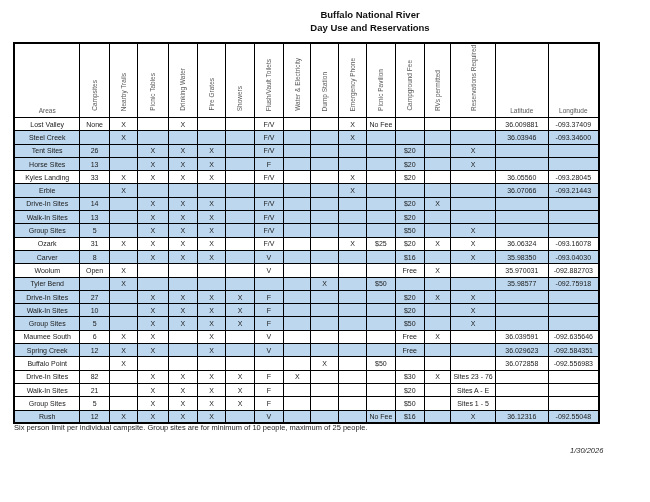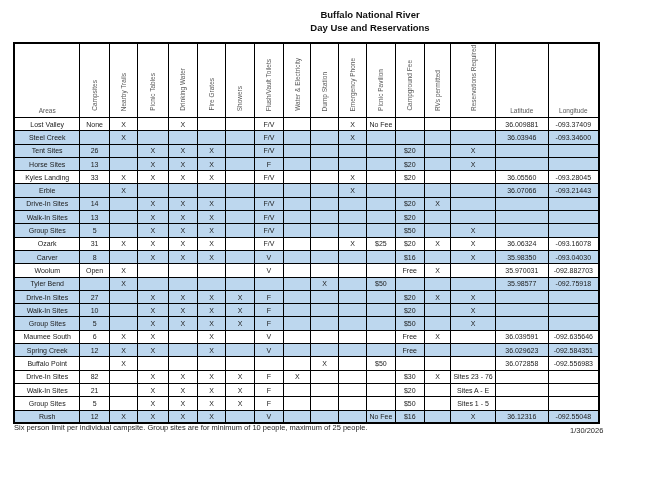--- a/index.html
+++ b/index.html
@@ -35,21 +35,21 @@
     font-size:7px;line-height:1;text-align:center;color:#1a1a1a;
     background:#fff;
   }
   #tbl tbody tr.shaded td{background:var(--shade,#bdd7ee);}
   td.area{text-align:left;padding-left:2px;}
   td.area.sub{text-align:center;padding-left:0;}
   td.num{text-align:right;padding-right:4px;}
   td.muted{color:var(--muted,#8496b0);}
   
   #footnotes{position:absolute;left:14px;top:421px;font-size:7.5px;line-height:14.5px;color:#262626;}
-  #datefield{position:absolute;left:570px;top:426px;font-size:7.5px;color:#262626;}
+  #datefield{position:absolute;left:570px;top:446px;font-size:7.5px;color:#262626;font-style:italic;}
 </style>
 </head>
 <body>
 
 <div id="page">
 
   <div id="title">
     <div>Buffalo National River</div>
     <div>Day Use and Reservations</div>
   </div>

